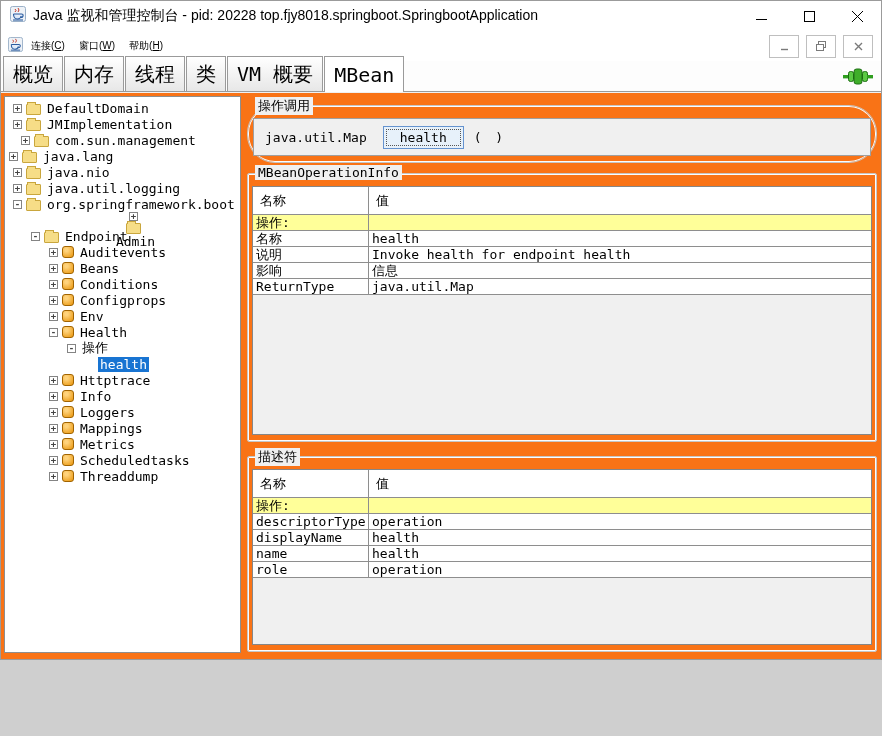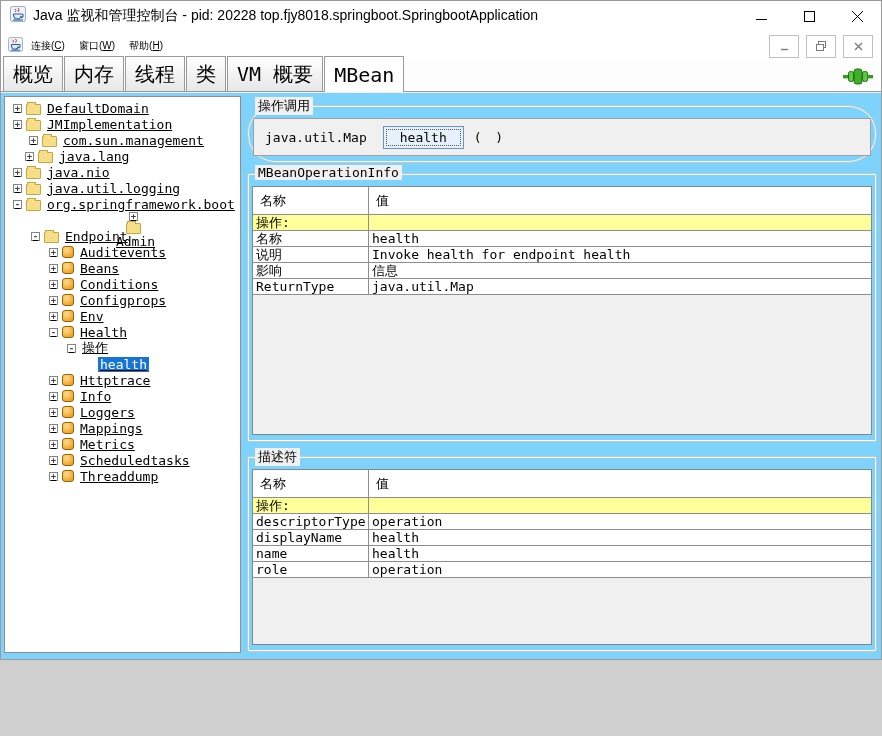--- a/index.html
+++ b/index.html
@@ -23,22 +23,22 @@
     align-items:center;justify-content:center;margin-left:7px;}
   
   .tabbar{height:31px;background:#fdfdfd;display:flex;align-items:flex-end;
     border-bottom:1px solid #9a9a9a;padding-left:2px;position:relative;}
   .tab{font-family:"DejaVu Sans Mono",monospace;font-size:20px;padding:4px 9px 3px 9px;
     border:1px solid #9a9a9a;border-bottom:none;background:linear-gradient(#ffffff,#e7e7e7);
     margin-right:1px;cursor:pointer;white-space:nowrap;}
   .tab.active{background:#fff;padding-top:6px;margin-bottom:-1px;padding-bottom:5px;}
   .plug{position:absolute;right:8px;top:7px;}
   
-  .content{position:absolute;top:92px;left:0;right:0;bottom:0;background:#7dd3fc;
-    display:flex;padding:3px 3px 6px 3px;text-decoration:underline;}
+  .content{position:absolute;top:92px;left:0;right:0;bottom:0;background:#f97316;
+    display:flex;padding:3px 3px 6px 3px;}
   
   .tree-panel{width:237px;background:#fff;border:1px solid #8e8e8e;overflow:hidden;
     font-family:"DejaVu Sans Mono",monospace;font-size:13px;padding-top:3px;flex:none;}
   .tree-row{height:16px;display:flex;align-items:center;white-space:nowrap;cursor:default;}
   .handle{width:9px;height:9px;border:1px solid #848484;background:#fff;margin-right:4px;
     flex:none;display:flex;align-items:center;justify-content:center;
     font:bold 9px/9px "DejaVu Sans Mono",monospace;color:#444;}
   .handle.plus::before{content:"+";}
   .handle.minus::before{content:"-";}
   .handle.hid{visibility:hidden;}
@@ -188,27 +188,27 @@
           <span class="node-icon folder"></span>
           <span class="node-label">DefaultDomain</span>
         </div>
 
         <div class="tree-row" style="padding-left: 8px;">
           <span class="handle plus"></span>
           <span class="node-icon folder"></span>
           <span class="node-label">JMImplementation</span>
         </div>
 
-        <div class="tree-row" style="padding-left: 8px; margin-left: 16px;">
+        <div class="tree-row" style="padding-left: 16px;">
           <span class="handle plus"></span>
           <span class="node-icon folder"></span>
           <span class="node-label">com.sun.management</span>
         </div>
 
-        <div class="tree-row" style="padding-left: 20px;">
+        <div class="tree-row" style="padding-left: 4px;">
           <span class="handle plus"></span>
           <span class="node-icon folder"></span>
           <span class="node-label">java.lang</span>
         </div>
 
         <div class="tree-row" style="padding-left: 8px;">
           <span class="handle plus"></span>
           <span class="node-icon folder"></span>
           <span class="node-label">java.nio</span>
         </div>

